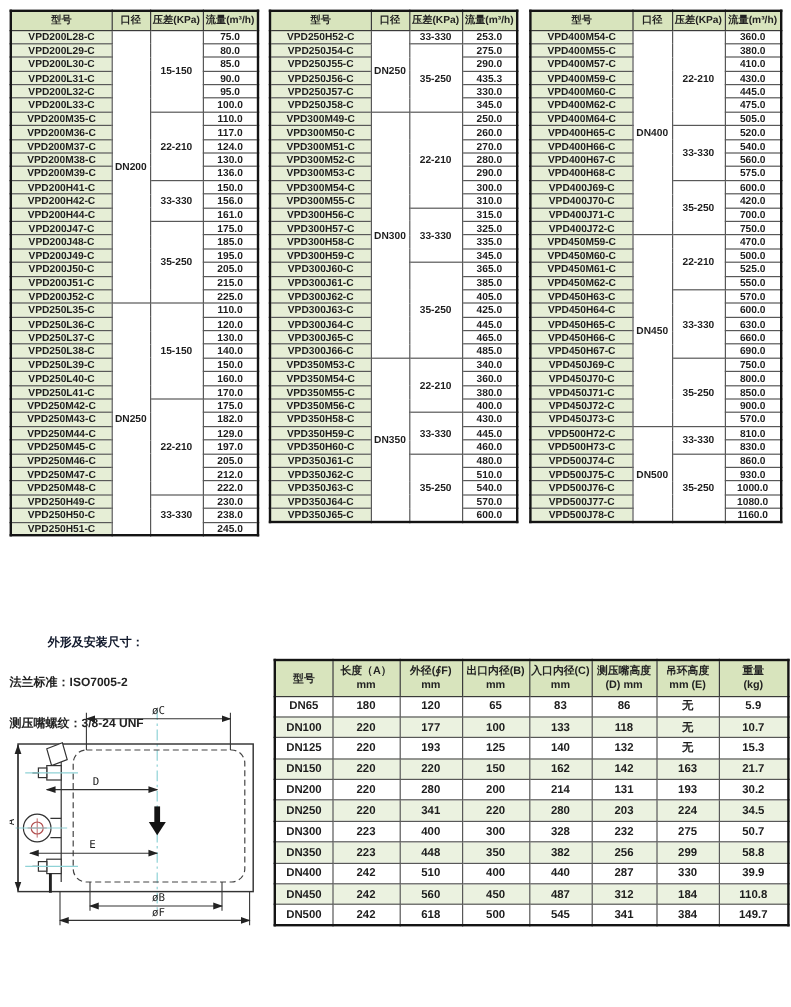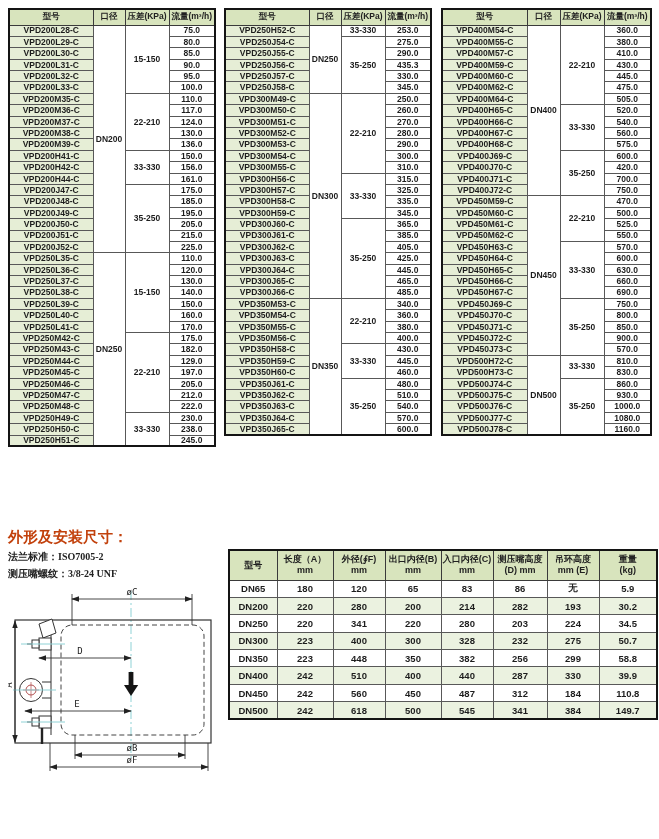--- a/index.html
+++ b/index.html
@@ -22,22 +22,22 @@
   
   table.dtab { border-collapse:collapse; table-layout:fixed; width:100%;
     background:#fff; border:2px solid #141414; }
   table.dtab th { background:#d8e4bd; border:1px solid #3a3a3a; font-size:9px;
     font-weight:700; padding:2px 0; text-align:center; color:#222; line-height:1.25; height:30px; }
   table.dtab td { border:1px solid #585858; font-size:9.5px; height:17.4px;
     padding:0; text-align:center; font-weight:700; color:#1d1d1d; }
   table.dtab tbody tr:nth-child(even) td { background:#ebf2e0; }
 
   
-  .sec-title { font-size:15px; font-weight:700; color:#c2410c; }
-  .note-line { font-size:10px; font-weight:700; color:#222; margin-top:3px;font-family:Liberation Serif, serif; }
+  .sec-title { font-size:10px; font-weight:700; color:#0f172a;text-align:right; }
+  .note-line { font-size:10px; font-weight:700; color:#222; margin-top:20px; }
 
   
   svg text { font-family:"DejaVu Sans Mono","Liberation Mono",monospace;
     font-size:9px; fill:#222; }
 </style>
 </head>
 <body>
 
 <div class="abs" style="left:8px; top:8px; width:208px;">
   <table class="ftab">
@@ -701,26 +701,56 @@
           <td>DN65</td>
           <td>180</td>
           <td>120</td>
           <td>65</td>
           <td>83</td>
           <td>86</td>
           <td>无</td>
           <td>5.9</td>
         </tr>
         <tr>
+          <td>DN100</td>
+          <td>220</td>
+          <td>177</td>
+          <td>100</td>
+          <td>133</td>
+          <td>118</td>
+          <td>无</td>
+          <td>10.7</td>
+        </tr>
+        <tr>
+          <td>DN125</td>
+          <td>220</td>
+          <td>193</td>
+          <td>125</td>
+          <td>140</td>
+          <td>132</td>
+          <td>无</td>
+          <td>15.3</td>
+        </tr>
+        <tr>
+          <td>DN150</td>
+          <td>220</td>
+          <td>220</td>
+          <td>150</td>
+          <td>162</td>
+          <td>142</td>
+          <td>163</td>
+          <td>21.7</td>
+        </tr>
+        <tr>
           <td>DN200</td>
           <td>220</td>
           <td>280</td>
           <td>200</td>
           <td>214</td>
-          <td>282</td>
+          <td>131</td>
           <td>193</td>
           <td>30.2</td>
         </tr>
         <tr>
           <td>DN250</td>
           <td>220</td>
           <td>341</td>
           <td>220</td>
           <td>280</td>
           <td>203</td>

